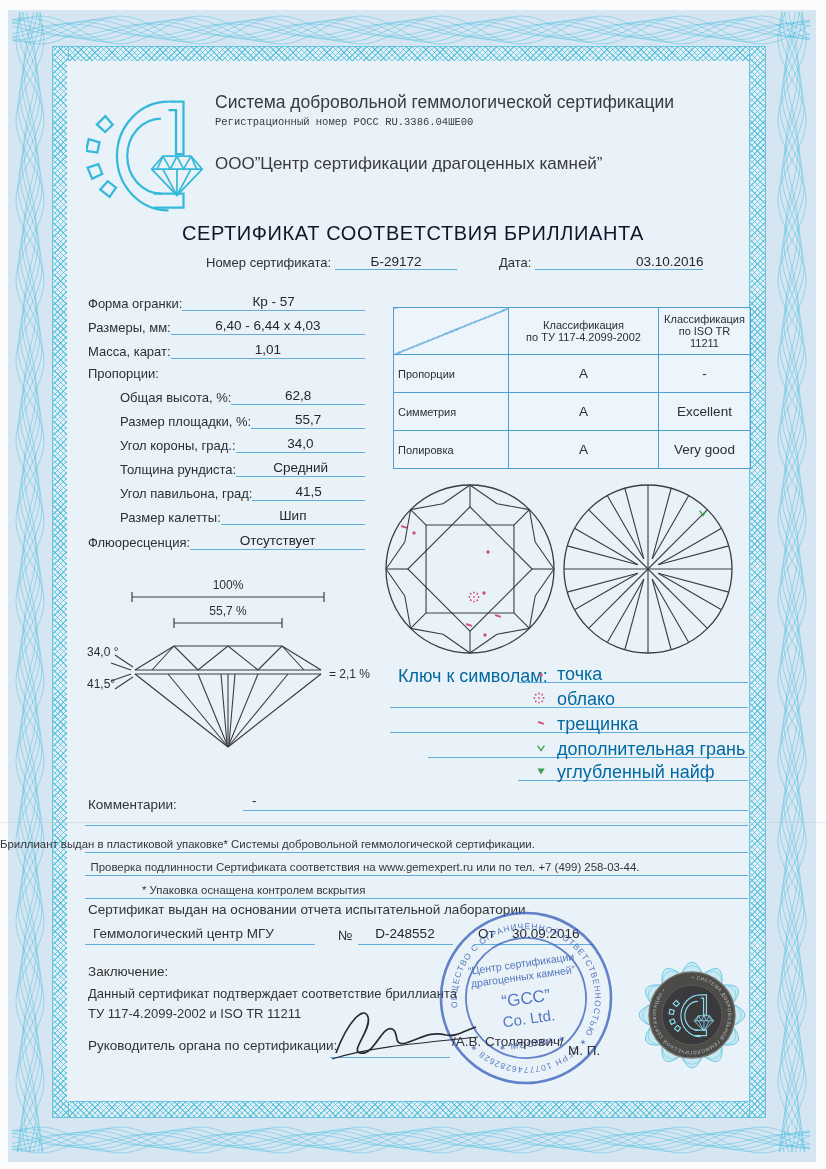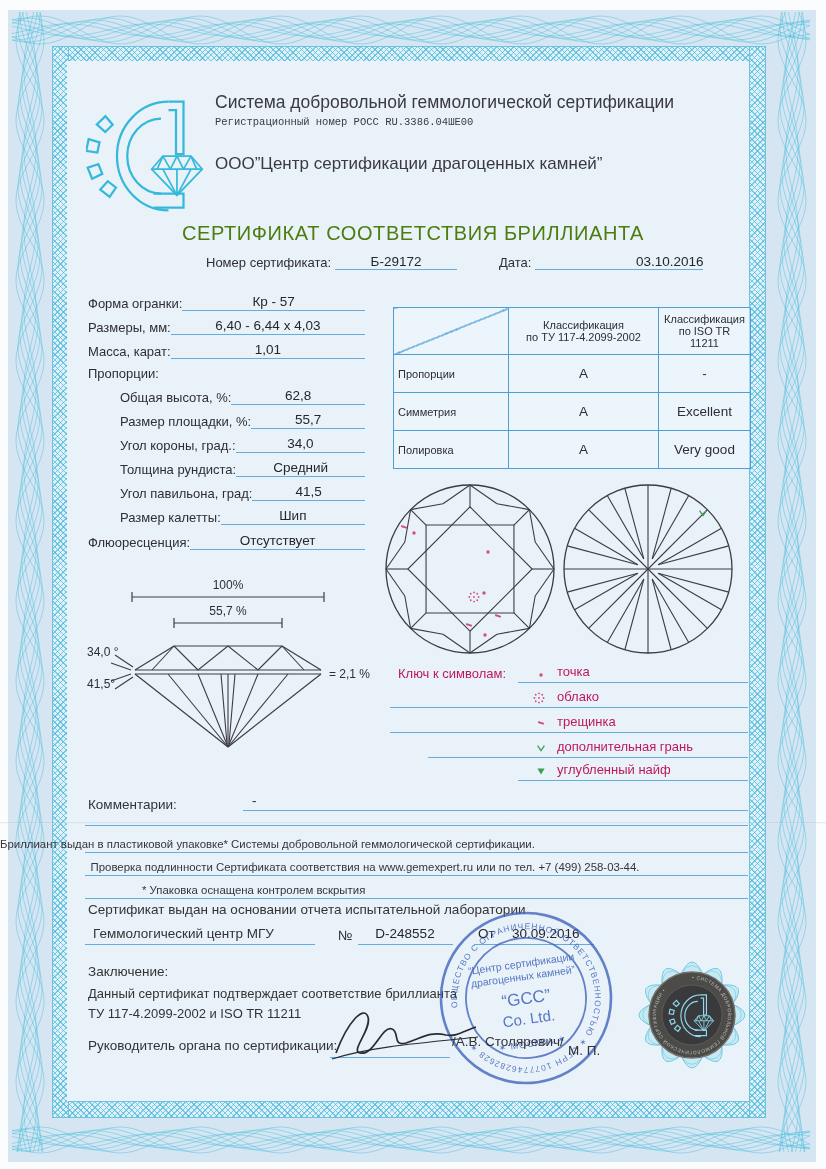--- a/index.html
+++ b/index.html
@@ -18,30 +18,30 @@
   .content-bg{position:absolute;left:67px;top:61px;width:682px;height:1040px;background:#e9f2f9;z-index:2;}
   .crease{position:absolute;left:0;width:826px;height:2px;background:linear-gradient(to bottom,rgba(90,105,125,.16),rgba(255,255,255,.25));z-index:6;}
   .c{position:absolute;z-index:4;}
   .lbl{font-size:13px;color:#2e2e33;white-space:nowrap;}
   .big{font-size:13.5px;}
   .small{font-size:10.5px;color:#3a3a40;font-family:Liberation Mono, monospace;}
   .val{font-size:13.5px;color:#26262c;}
   .u{border-bottom:1.4px solid #64acdd;}
   .prow{position:absolute;display:flex;align-items:flex-end;height:19px;}
   .prow .vbox{flex:1;text-align:center;border-bottom:1.4px solid #64acdd;padding-bottom:1px;}
-  .title{font-size:20px;letter-spacing:.6px;color:#4d7c0f;}
+  .title{font-size:20px;letter-spacing:.6px;color:#0f172a;}
   table.cls{border-collapse:collapse;font-size:11px;color:#2e2e33;}
   table.cls td,table.cls th{border:1.4px solid #4f9fd6;padding:0 4px;background:rgba(240,248,253,.45);}
   table.cls .diag{background:
       linear-gradient(to bottom right, transparent 49.2%, #4f9fd6 49.2% 50.8%, transparent 50.8%),
       rgba(240,248,253,.45);}
   .cval{font-size:13.5px;text-align:center;}
   .hline{position:absolute;height:0;border-bottom:1.4px solid #64acdd;z-index:4;}
   .note{position:absolute;font-size:11.4px;color:#35353b;white-space:nowrap;z-index:4;}
-  .keyrow-label{font-size:13px;color:#be185d;}
+  .keyrow-label{font-size:18px;color:#0369a1;}
   .stampwrap{opacity:.93;}
 </style>
 </head>
 <body>
 
 <div class="paper">
 
   <div class="edge" style="left:0;top:0;width:826px;height:10px"></div>
   <div class="edge" style="left:0;top:0;width:8px;height:1169px"></div>
   <div class="edge" style="right:0;top:0;width:10px;height:1169px"></div>

